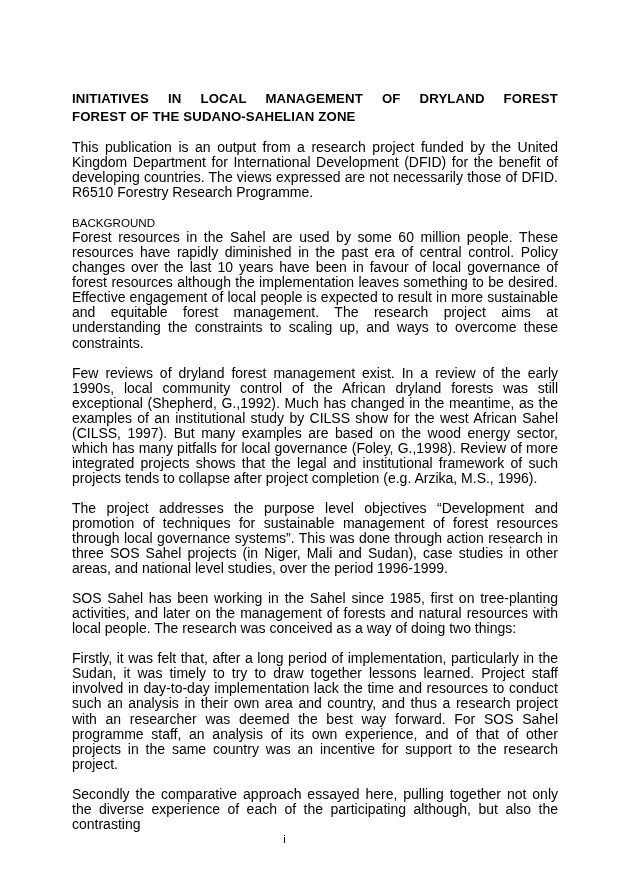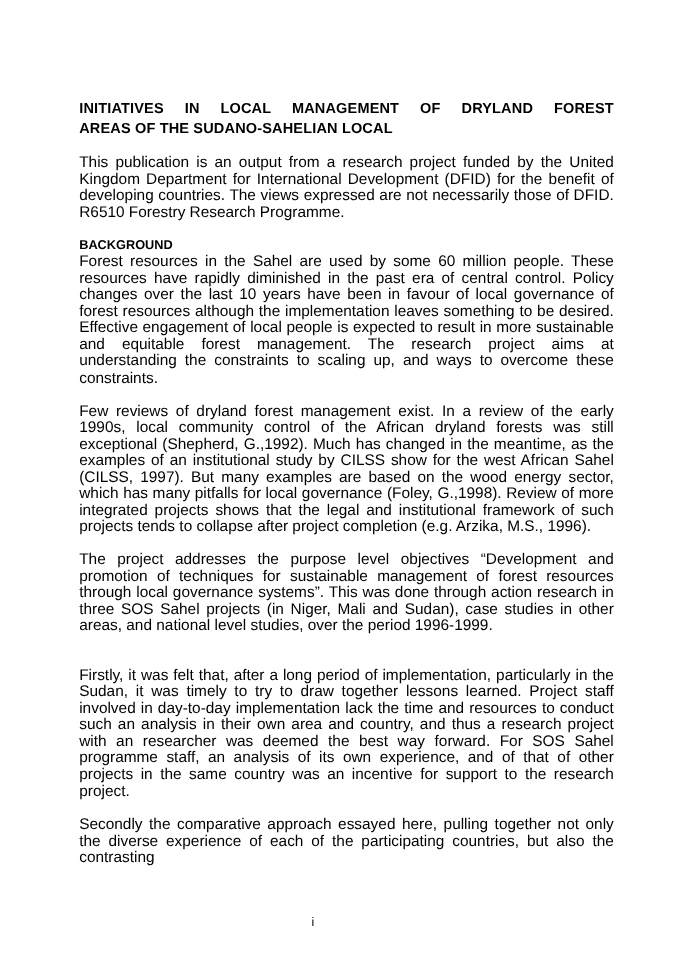--- a/index.html
+++ b/index.html
@@ -37,21 +37,21 @@
   .doc-title .t-line1 {
     display: block;
     text-align: justify;
     text-align-last: justify;
   }
   .doc-title .t-line2 {
     display: block;
   }
   .section-heading {
     font-size: 11.6px;
-    font-weight: bold;
+    font-weight: normal;
     line-height: 15px;
     margin: 0;
     text-align: left;
   }
   .para {
     font-size: 14px;
     line-height: 15.05px;
     text-align: justify;
     text-align-last: left;
     margin: 0;
@@ -72,40 +72,41 @@
 </style>
 </head>
 <body>
 
 <div class="page">
 
   <div class="content">
 
     <h1 class="doc-title">
       <span class="t-line1">INITIATIVES IN LOCAL MANAGEMENT OF DRYLAND FOREST</span>
-      <span class="t-line2">AREAS OF THE SUDANO-SAHELIAN LOCAL</span>
+      <span class="t-line2">FOREST OF THE SUDANO-SAHELIAN ZONE</span>
     </h1>
 
     <p class="para">This publication is an output from a research project funded by the United Kingdom Department for International Development (DFID) for the benefit of developing countries. The views expressed are not necessarily those of DFID. R6510 Forestry Research Programme.</p>
 
     <div class="gap"></div>
 
     <h2 class="section-heading">BACKGROUND</h2>
     <p class="para">Forest resources in the Sahel are used by some 60 million people. These resources have rapidly diminished in the past era of central control. Policy changes over the last 10 years have been in favour of local governance of forest resources although the implementation leaves something to be desired. Effective engagement of local people is expected to result in more sustainable and equitable forest management. The research project aims at understanding the constraints to scaling up, and ways to overcome these constraints.</p>
     <div class="gap"></div>
     <p class="para">Few reviews of dryland forest management exist. In a review of the early 1990s, local community control of the African dryland forests was still exceptional (Shepherd, G.,1992).  Much has changed in the meantime, as the examples of an institutional study by CILSS show for the west African Sahel (CILSS, 1997). But many examples are based on the wood energy sector, which has many pitfalls for local governance (Foley, G.,1998). Review of more integrated projects shows that the legal and institutional framework of such projects tends to collapse after project completion (e.g. Arzika, M.S., 1996).</p>
 
     <div class="gap"></div>
 
     <p class="para">The project addresses the purpose level objectives “Development and promotion of techniques for sustainable management of forest resources through local governance systems”. This was done through action research in three SOS Sahel projects (in Niger, Mali and Sudan), case studies in other areas, and national level studies, over the period 1996-1999.</p>
 
     <div class="gap"></div>
 
+    <p class="para">SOS Sahel has been working in the Sahel since 1985, first on tree-planting activities, and later on the management of forests and natural resources with local people. The research was conceived as a way of doing two things:</p>
     <div class="gap"></div>
     <p class="para">Firstly, it was felt that, after a long period of implementation, particularly in the Sudan, it was timely to try to draw together lessons learned. Project staff involved in day-to-day implementation lack the time and resources to conduct such an analysis in their own area and country, and thus a research project with an researcher was deemed the best way forward. For SOS Sahel programme staff, an analysis of its own experience, and of that of other projects in the same country was  an incentive for support to the research project.</p>
     <div class="gap"></div>
-    <p class="para">Secondly the comparative approach essayed here, pulling together not only the diverse experience of each of the participating countries, but also the contrasting</p>
+    <p class="para">Secondly the comparative approach essayed here, pulling together not only the diverse experience of each of the participating although, but also the contrasting</p>
 
   </div>
 
   <div class="page-number">i</div>
 
 </div>
 
 </body></html>

